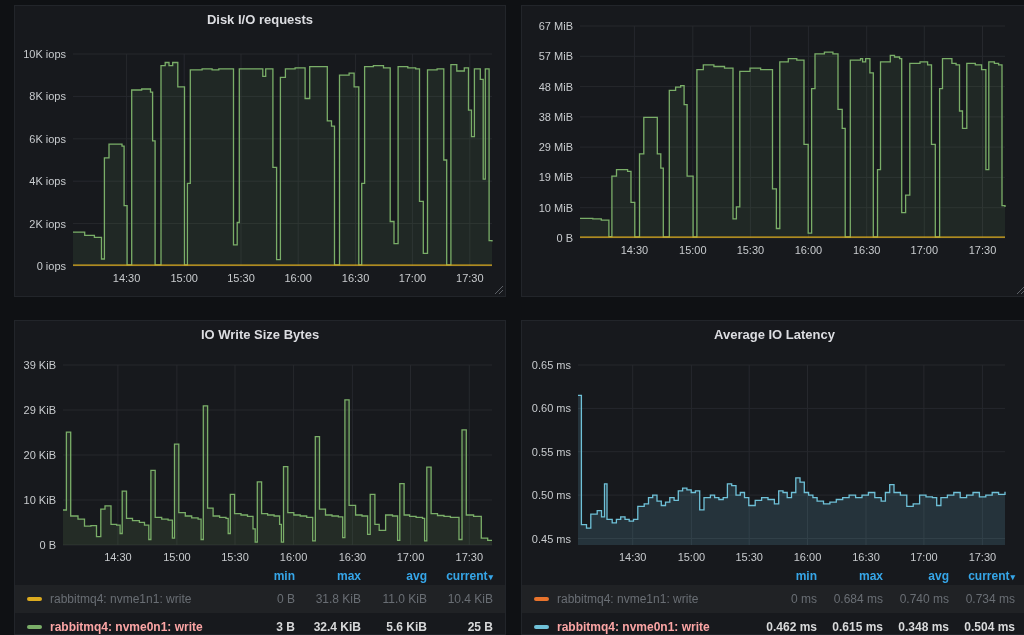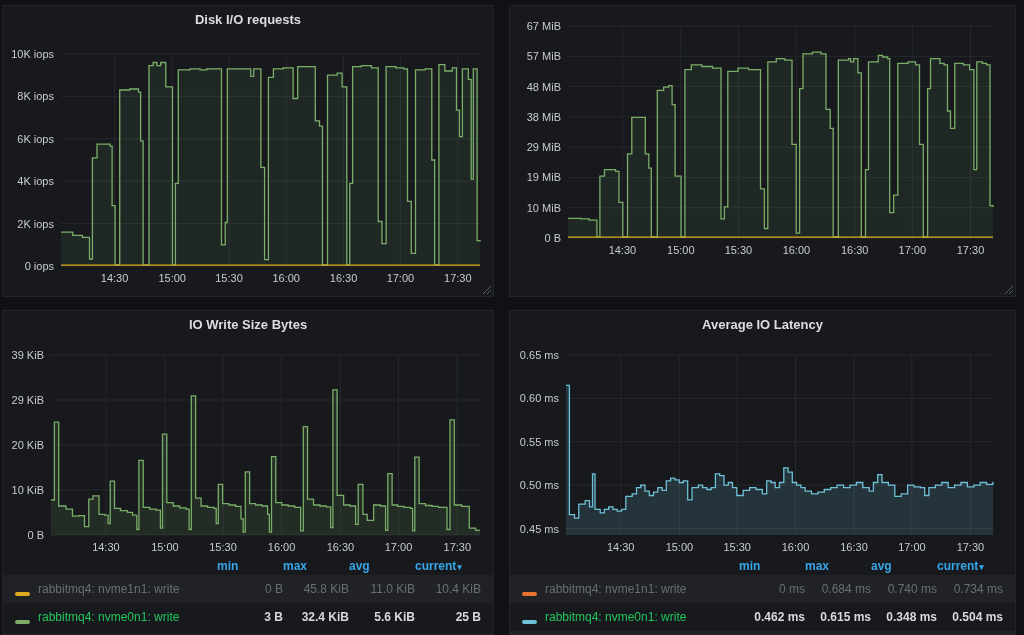--- a/index.html
+++ b/index.html
@@ -6,22 +6,22 @@
   html,body { margin:0; padding:0; }
   body {
     width:1024px; height:635px; overflow:hidden;
     background:#0f1114;
     font-family:"Liberation Sans", sans-serif;
   }
   .dash {
     display:grid;
     grid-template-columns:492px 507px;
     grid-template-rows:292px 1fr;
-    gap:13px 15px;
-    padding:5px 0 0 2px;
+    gap:23px 15px;
+    padding:5px 0 0 14px;
     height:635px;
   }
   .panel {
     background:#17191d;
     border:1px solid #22252a;
     position:relative;
     overflow:hidden;
   }
   .panel-title {
     height:28px; line-height:28px;
@@ -34,32 +34,32 @@
   svg .grid  { stroke:#26282d; stroke-width:1; }
   svg .ylab  { fill:#c8cbce; font-size:11px; text-anchor:end; }
   svg .xlab  { fill:#c8cbce; font-size:11px; text-anchor:middle; }
   .legend { font-size:12px; }
   .lg-row {
     display:flex; align-items:center;
     height:28px; padding:0 12px 0 12px;
   }
   .lg-head { height:18px; }
   .lg-head .lg-col {
-    width:66px; text-align:left;
+    width:66px; text-align:right;
     color:#36a6e8; font-weight:bold; font-size:12px;
     cursor:pointer;
   }
   .caret { font-size:9px; margin-left:1px; }
   .lg-stripe { background:rgba(255,255,255,0.04); }
   .lg-swatch {
     display:inline-block; width:15px; height:4px; border-radius:2px;
     margin-right:8px; flex:none; cursor:pointer;
   }
-  .lg-label { flex:1; display:flex; align-items:flex-end; cursor:pointer; }
-  .lg-label-text { color:#22c55e; font-weight:normal; }
+  .lg-label { flex:1; display:flex; align-items:center; cursor:pointer; }
+  .lg-label-text { color:#fca5a5; font-weight:bold; }
   .lg-val { width:66px; text-align:right; color:#d8d9da; font-weight:bold; }
   .lg-row.dim .lg-label-text, .lg-row.dim .lg-val { color:#696e74; font-weight:normal; }
   .lg-tail { height:7px; background:rgba(255,255,255,0.04); }
   .resize-handle {
     position:absolute; right:2px; bottom:2px;
     width:9px; height:9px; cursor:nwse-resize;
   }
 </style>
 </head>
 <body>
@@ -188,21 +188,21 @@
           <div class="lg-col">max</div>
           <div class="lg-col">avg</div>
           <div class="lg-col">current<span class="caret">▾</span></div>
         </div>
         <div class="lg-row lg-stripe dim">
           <div class="lg-label">
             <span class="lg-swatch" style="background: rgb(220, 171, 31);"></span>
             <span class="lg-label-text">rabbitmq4: nvme1n1: write</span>
           </div>
           <div class="lg-val">0 B</div>
-          <div class="lg-val">45.8 KiB</div>
+          <div class="lg-val">31.8 KiB</div>
           <div class="lg-val">11.0 KiB</div>
           <div class="lg-val">10.4 KiB</div>
         </div>
         <div class="lg-row">
           <div class="lg-label">
             <span class="lg-swatch" style="background: rgb(122, 174, 104);"></span>
             <span class="lg-label-text">rabbitmq4: nvme0n1: write</span>
           </div>
           <div class="lg-val">3 B</div>
           <div class="lg-val">32.4 KiB</div>

